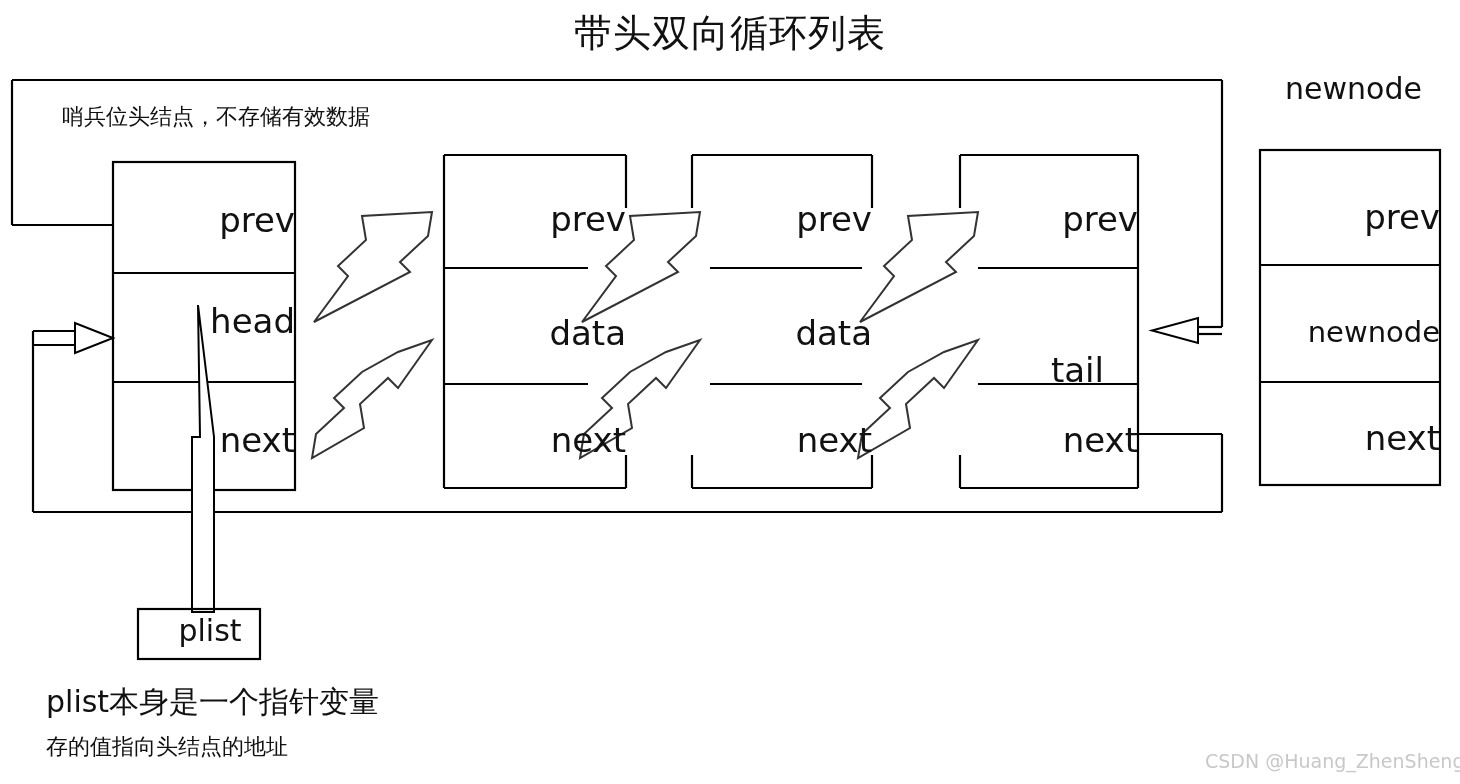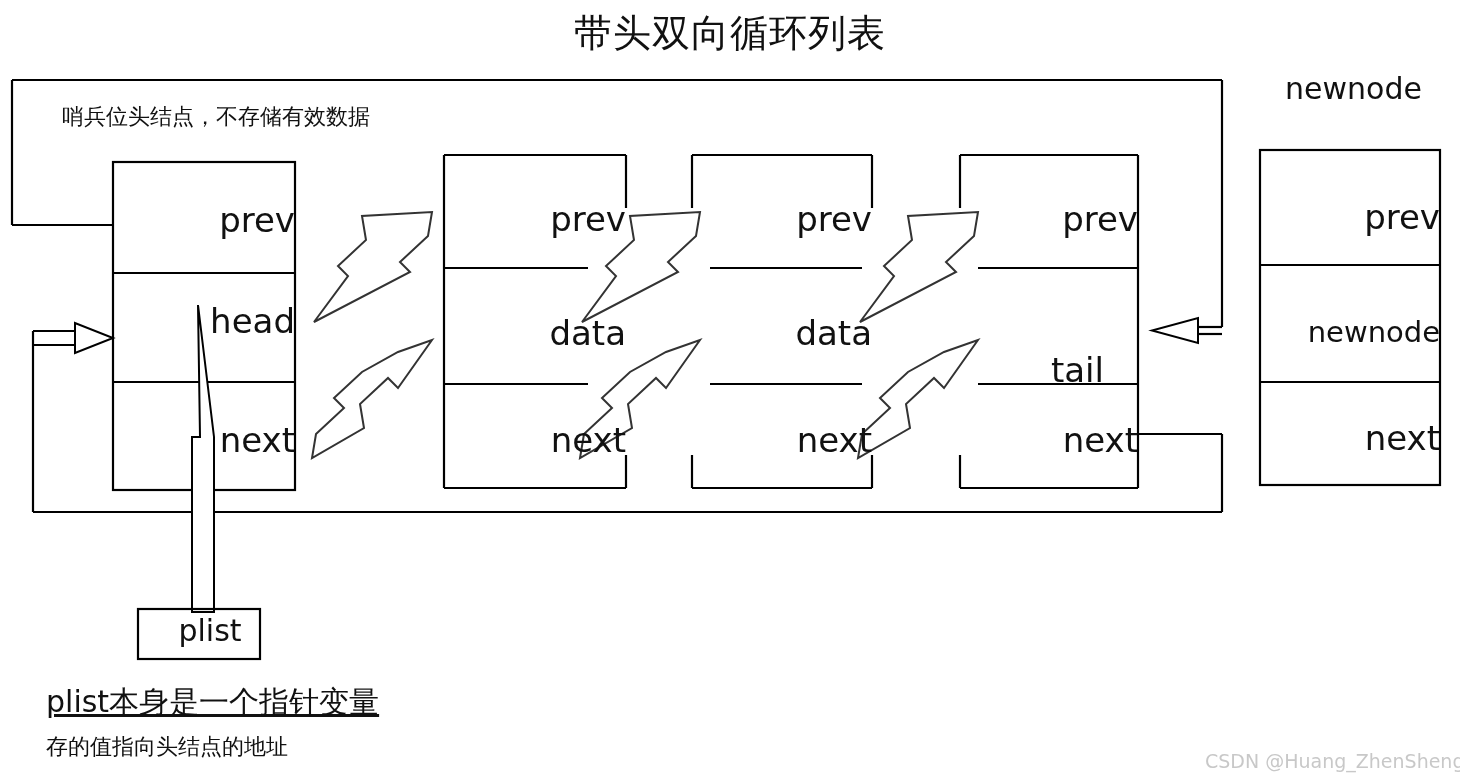--- a/index.html
+++ b/index.html
@@ -61,21 +61,20 @@
     left: 138px;
     top: 616px;
     width: 144px;
     text-align: center;
     font-size: 30px;
   }
   #note-line-1 {
     left: 46px;
     top: 687px;
     font-size: 30px;
-    text-decoration: underline;
   }
   #note-line-2 {
     left: 46px;
     top: 736px;
     font-size: 22px;
   }
   #watermark {
     left: 1205px;
     top: 752px;
     font-size: 19px;

